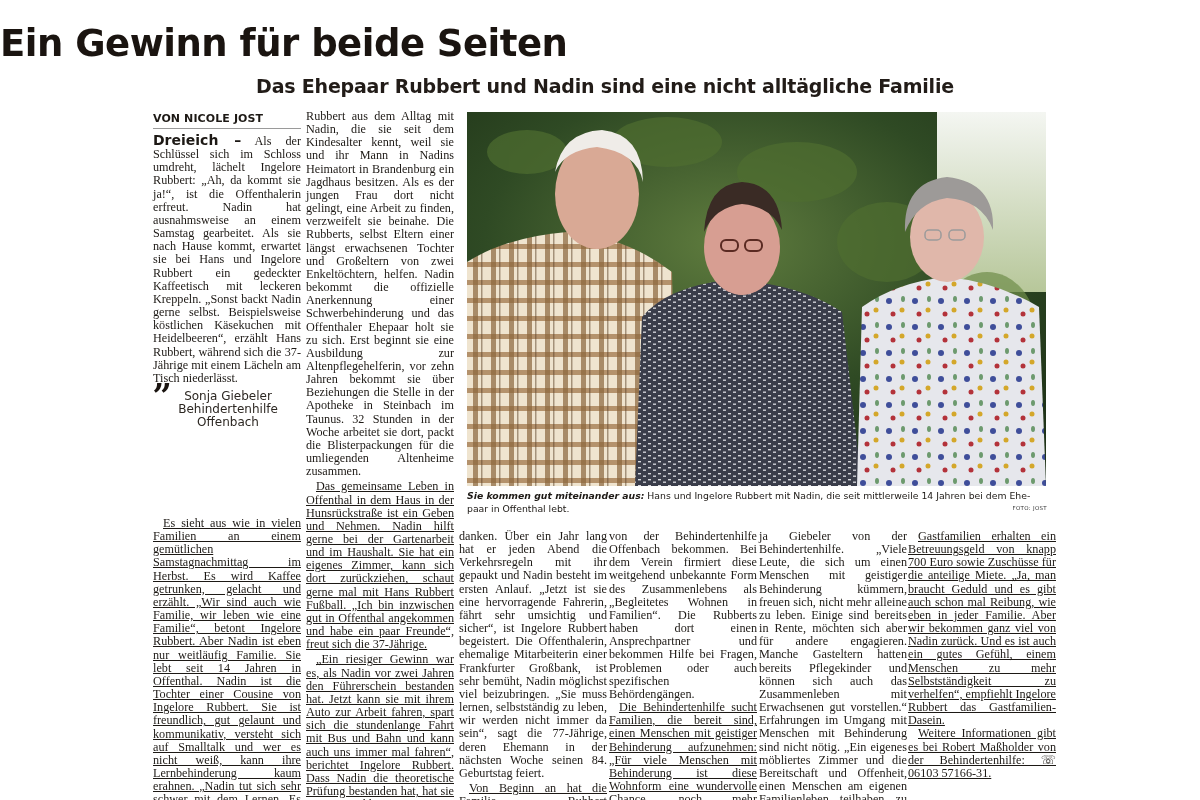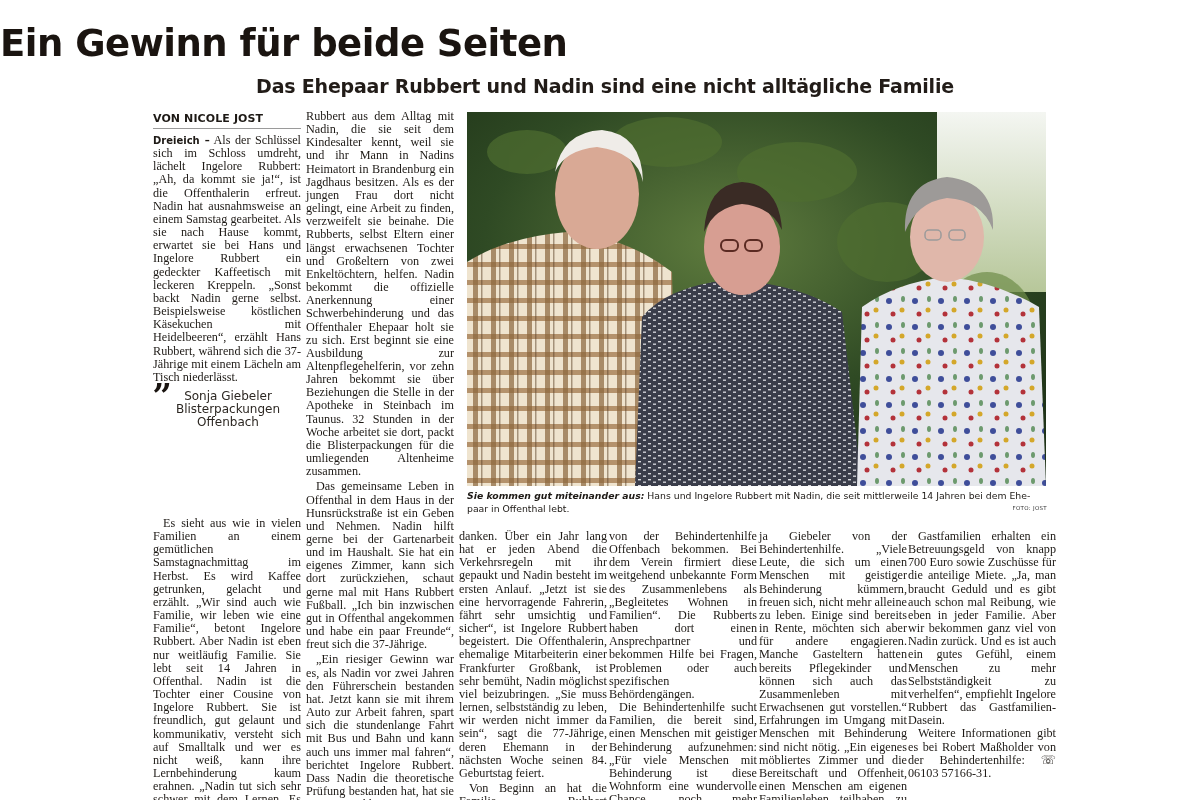--- a/index.html
+++ b/index.html
@@ -17,29 +17,29 @@
     font-size: 19px; color: #221c18; letter-spacing: -0.2px;
   }
 
   .col {
     position: absolute; width: 148px;
     font-family: "Liberation Serif", "DejaVu Serif", serif;
     font-size: 12.2px; line-height: 13.15px;
     text-align: justify; hyphens: manual; color: #1d1915;
   }
   .col p { text-indent: 0; }
-  .col p.ind { text-indent: 10px; }
+  .col p.ind { text-indent: 10px; text-decoration: underline; }
 
   .byline {
     position: absolute; left: 153px; top: 112px; width: 148px;
     font-family: "DejaVu Sans", "Liberation Sans", sans-serif;
     font-weight: bold; font-size: 11px; letter-spacing: 0.1px;
     padding-bottom: 3px; border-bottom: 1px solid #9a9a9a; color: #1d1915;
   }
-  .place { font-family: "DejaVu Sans", "Liberation Sans", sans-serif; font-weight: bold; font-size: 10px; }
+  .place { font-family: "DejaVu Sans", "Liberation Sans", sans-serif; font-weight: bold; font-size: 14px; }
 
   .quote {
     position: absolute; left: 153px; top: 365px; width: 150px; text-align: center;
     font-family: "DejaVu Sans", "Liberation Sans", sans-serif;
   }
   .quote-mark {
     position: absolute; left: 0; top: -6px; font-size: 34px; font-weight: bold; line-height: 34px;
     font-family: "DejaVu Serif", serif; color: #1a1410;
   }
   .quote-text { font-weight: bold; font-size: 12.3px; line-height: 15.5px; letter-spacing: -0.3px; color: #1a1410; }
@@ -71,21 +71,21 @@
 <div class="byline">VON NICOLE JOST</div>
 
 <div class="col" style="left:153px; top:134px;">
   <p><span class="place">Dreieich –</span> <span>Als der Schlüssel sich im Schloss umdreht, lächelt Ingelore Rubbert: „Ah, da kommt sie ja!“, ist die Offenthalerin erfreut. Nadin hat ausnahmsweise an einem Samstag gearbeitet. Als sie nach Hause kommt, erwartet sie bei Hans und Ingelore Rubbert ein gedeckter Kaffeetisch mit leckeren Kreppeln. „Sonst backt Nadin gerne selbst. Beispielsweise köstlichen Käsekuchen mit Heidelbeeren“, erzählt Hans Rubbert, während sich die 37-Jährige mit einem Lächeln am Tisch niederlässt.</span></p>
 </div>
 
 <div class="quote">
   <span class="quote-mark">„</span>
   <div class="quote-author">
     <div>Sonja Giebeler</div>
-    <div>Blisterpackungen Offenbach</div>
+    <div>Behindertenhilfe Offenbach</div>
   </div>
 </div>
 
 <div class="col" style="left:153px; top:517px;">
   <p class="ind">Es sieht aus wie in vielen Familien an einem gemütlichen Samstagnachmittag im Herbst. Es wird Kaffee getrunken, gelacht und erzählt. „Wir sind auch wie Familie, wir leben wie eine Familie“, betont Ingelore Rubbert. Aber Nadin ist eben nur weitläufig Familie. Sie lebt seit 14 Jahren in Offenthal. Nadin ist die Tochter einer Cousine von Ingelore Rubbert. Sie ist freundlich, gut gelaunt und kommunikativ, versteht sich auf Smalltalk und wer es nicht weiß, kann ihre Lernbehinderung kaum erahnen. „Nadin tut sich sehr schwer mit dem Lernen. Es hilft nur sehr große Geduld und immer wieder Üben“, erzählt</p>
 </div>
 
 <div class="col" style="left:306px; top:110px;">
   <p>Rubbert aus dem Alltag mit Nadin, die sie seit dem Kindesalter kennt, weil sie und ihr Mann in Nadins Heimatort in Brandenburg ein Jagdhaus besitzen. Als es der jungen Frau dort nicht gelingt, eine Arbeit zu finden, verzweifelt sie beinahe. Die Rubberts, selbst Eltern einer längst erwachsenen Tochter und Großeltern von zwei Enkeltöchtern, helfen. Nadin bekommt die offizielle Anerkennung einer Schwerbehinderung und das Offenthaler Ehepaar holt sie zu sich. Erst beginnt sie eine Ausbildung zur Altenpflegehelferin, vor zehn Jahren bekommt sie über Beziehungen die Stelle in der Apotheke in Steinbach im Taunus. 32 Stunden in der Woche arbeitet sie dort, packt die Blisterpackungen für die umliegenden Altenheime zusammen.</p>
   <p class="ind" style="margin-top:2px">Das gemeinsame Leben in Offenthal in dem Haus in der Hunsrückstraße ist ein Geben und Nehmen. Nadin hilft gerne bei der Gartenarbeit und im Haushalt. Sie hat ein eigenes Zimmer, kann sich dort zurückziehen, schaut gerne mal mit Hans Rubbert Fußball. „Ich bin inzwischen gut in Offenthal angekommen und habe ein paar Freunde“, freut sich die 37-Jährige.</p>

